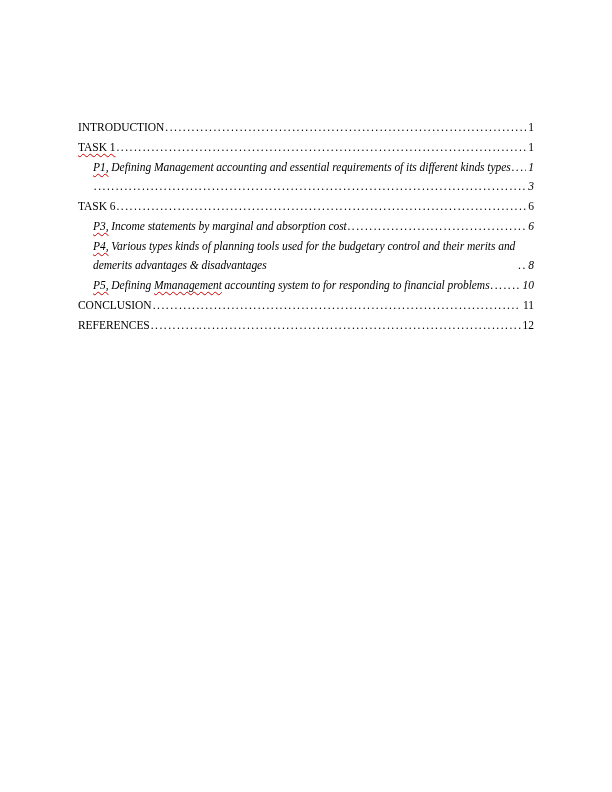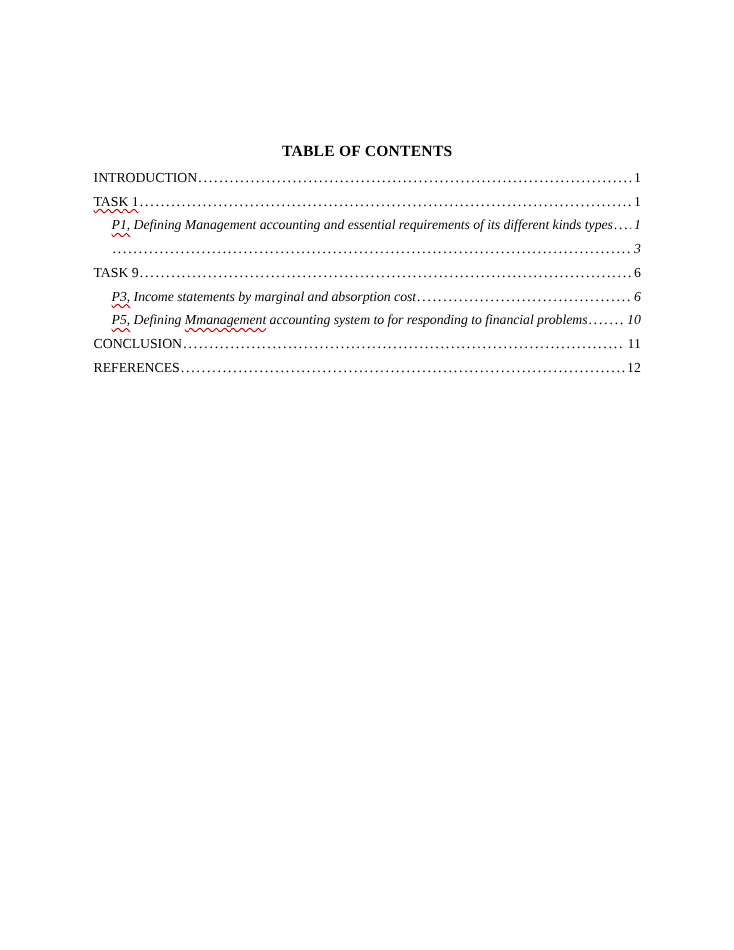--- a/index.html
+++ b/index.html
@@ -52,21 +52,20 @@
     text-decoration-color: #cc0000;
     text-decoration-thickness: 1px;
     text-underline-offset: 2px;
   }
 </style>
 </head>
 <body>
 
 <div class="page">
 
-  <div class="title">TABLE OF CONTENTS</div>
 
   <div class="toc">
 
     <div class="entry">
       <span class="text"><span>INTRODUCTION</span></span>
       <span class="leader"></span>
       <span class="pagenum">1</span>
     </div>
 
     <div class="entry">
@@ -80,31 +79,36 @@
       <span class="leader"></span>
       <span class="pagenum">1</span>
     </div>
 
     <div class="entry indent">
       <span class="leader"></span>
       <span class="pagenum">3</span>
     </div>
 
     <div class="entry">
-      <span class="text"><span>TASK 9</span></span>
+      <span class="text"><span>TASK 6</span></span>
       <span class="leader"></span>
       <span class="pagenum">6</span>
     </div>
 
     <div class="entry indent">
       <span class="text"><span class="sp">P3,</span><span> Income statements by marginal and absorption cost</span></span>
       <span class="leader"></span>
       <span class="pagenum">6</span>
     </div>
 
+    <div class="entry indent">
+      <span class="text"><span class="sp">P4,</span><span> Various types kinds of planning tools used for the budgetary control and their merits and demerits advantages &amp; disadvantages</span></span>
+      <span class="leader"></span>
+      <span class="pagenum">8</span>
+    </div>
 
     <div class="entry indent">
       <span class="text"><span class="sp">P5,</span><span> Defining </span><span class="sp">Mmanagement</span><span> accounting system to for responding to financial problems</span></span>
       <span class="leader"></span>
       <span class="pagenum">10</span>
     </div>
 
     <div class="entry">
       <span class="text"><span>CONCLUSION</span></span>
       <span class="leader"></span>

